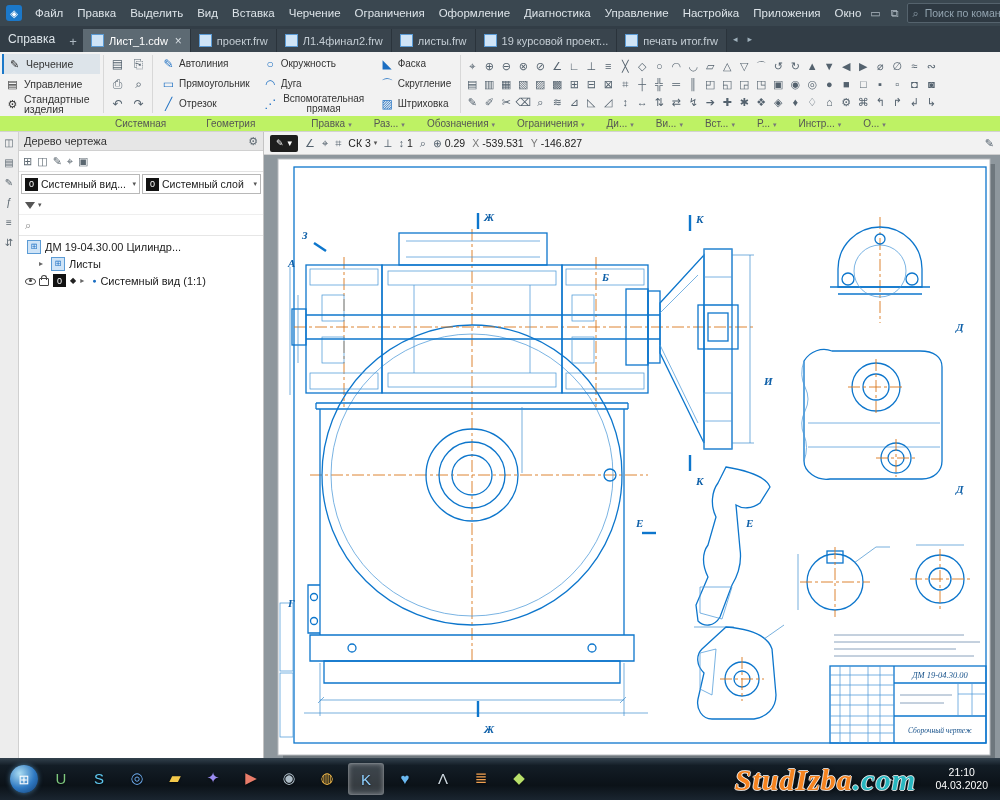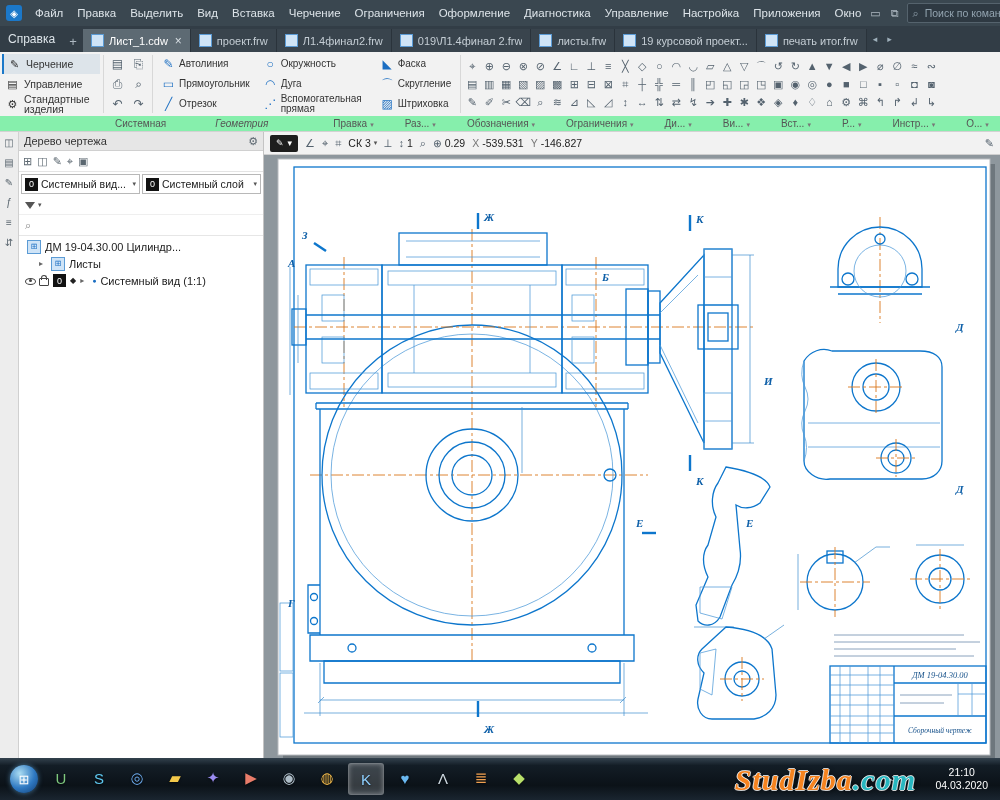--- a/index.html
+++ b/index.html
@@ -35,30 +35,30 @@
   .panel-stack{width:98px;display:flex;flex-direction:column;justify-content:space-between;padding:1px 0;}
   .pbtn{display:flex;align-items:center;gap:5px;min-height:18px;padding:1px 4px;font-size:10.5px;color:#333;}
   .pbtn.active{background:#dde4ea;border-left:2px solid #1b78c9;}
   .p-ic{font-size:11px;flex:none;width:13px;text-align:center;}
   .p-lbl{line-height:10px;}
   .sys-grid{display:grid;grid-template-columns:repeat(2,21px);grid-template-rows:repeat(3,20px);align-content:center;}
   .sys-ic{display:grid;place-items:center;font-size:12px;color:#54626e;}
   .geom-grid{display:grid;grid-template-rows:repeat(3,20px);grid-auto-flow:column;align-content:center;column-gap:2px;}
   .gtool{display:flex;align-items:center;gap:4px;padding:0 6px;font-size:10px;color:#333;}
   .g-ic{color:#1b6ec2;font-size:12px;flex:none;width:13px;text-align:center;}
-  .g-lb{line-height:10px;max-height:20px;overflow:hidden;max-width:86px;}
+  .g-lb{line-height:10px;max-height:20px;overflow:hidden;max-width:86px;text-align:center;}
   .icon-grid{display:flex;flex-direction:column;justify-content:center;gap:2px;}
   .grow{display:flex;gap:1px;}
   .gi{width:16px;height:16px;display:grid;place-items:center;font-size:11px;color:#54626e;border-radius:2px;}
 
-  .group-strip{height:15px;background:#86efac;border-bottom:1px solid #d2d2d2;display:flex;align-items:center;font-size:10px;color:#555;flex:none;justify-content:space-between;}
+  .group-strip{height:15px;background:#bef264;border-bottom:1px solid #d2d2d2;display:flex;align-items:center;font-size:10px;color:#555;flex:none;}
   .grp{padding:0 11px;white-space:nowrap;}
   .grp i{font-style:normal;font-size:7px;margin-left:3px;color:#777;}
   .grp:first-child{margin-left:104px;}
-  .grp:nth-child(2){margin-left:18px;margin-right:34px;font-style:italic;}
+  .grp:nth-child(2){margin-left:18px;margin-right:34px;}
 
   
   .workspace{flex:1;display:flex;min-height:0;}
   .leftstrip{width:18px;background:#ededed;border-right:1px solid #d0d0d0;display:flex;flex-direction:column;align-items:center;padding-top:5px;gap:9px;flex:none;}
   .ls-ic{color:#5b6770;font-size:10px;}
 
   .tree-panel{width:244px;background:#fff;border-right:1px solid #c4c4c4;display:flex;flex-direction:column;font-size:11px;color:#222;flex:none;}
   .tp-header{height:18px;background:#e6e6e6;border-bottom:1px solid #d0d0d0;display:flex;align-items:center;padding:0 5px;color:#333;flex:none;}
   .tp-header .gear{margin-left:auto;color:#5b6770;font-size:11px;}
   .tp-toolbar{height:20px;display:flex;align-items:center;gap:5px;padding:0 4px;border-bottom:1px solid #e4e4e4;color:#5b6770;flex:none;}
@@ -168,24 +168,20 @@
         <span class="tab-label">Лист_1.cdw</span>
         <span class="tab-close">×</span>
       </div>
       <div class="tab">
         <span class="tab-icon"></span>
         <span class="tab-label">проект.frw</span>
       </div>
       <div class="tab">
         <span class="tab-icon"></span>
         <span class="tab-label">Л1.4финал2.frw</span>
-      </div>
-      <div class="tab">
-        <span class="tab-icon"></span>
-        <span class="tab-label">019\Л1.4финал 2.frw</span>
       </div>
       <div class="tab">
         <span class="tab-icon"></span>
         <span class="tab-label">листы.frw</span>
       </div>
       <div class="tab">
         <span class="tab-icon"></span>
         <span class="tab-label">19 курсовой проект...</span>
       </div>
       <div class="tab">

